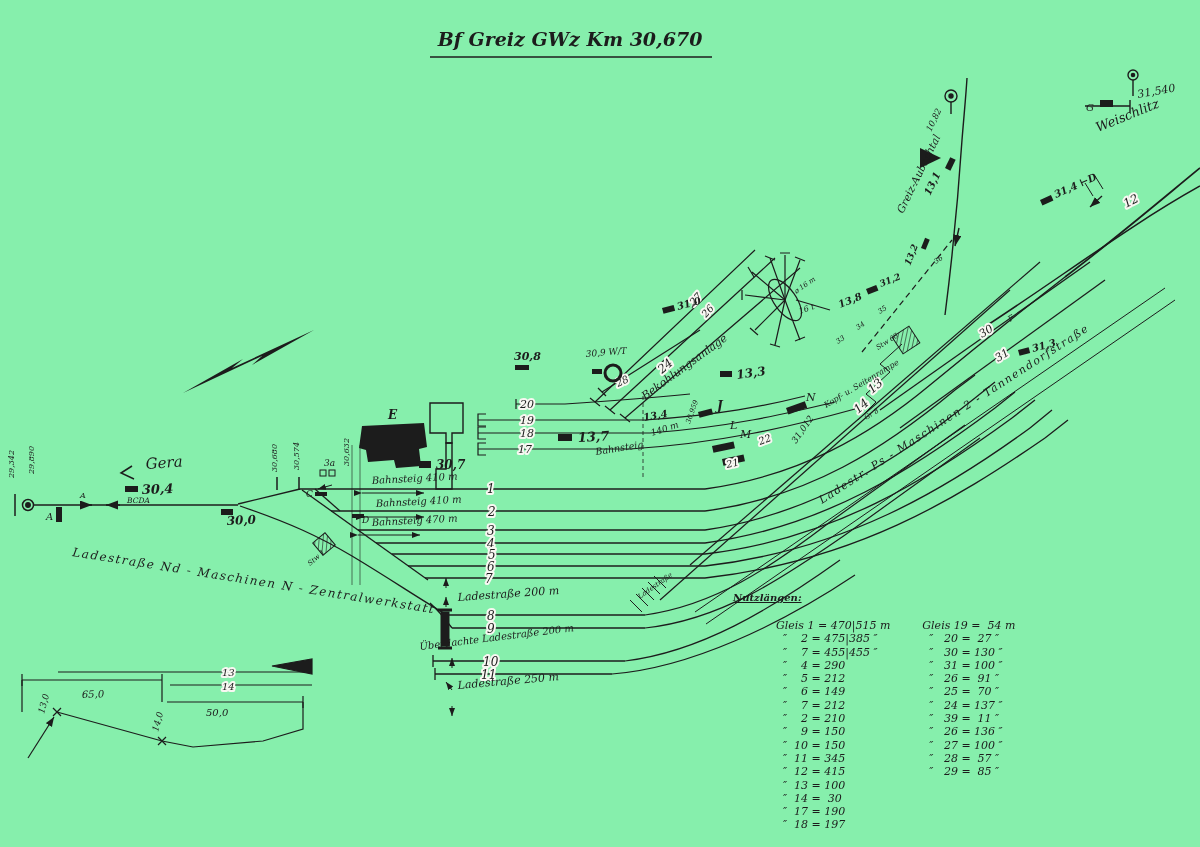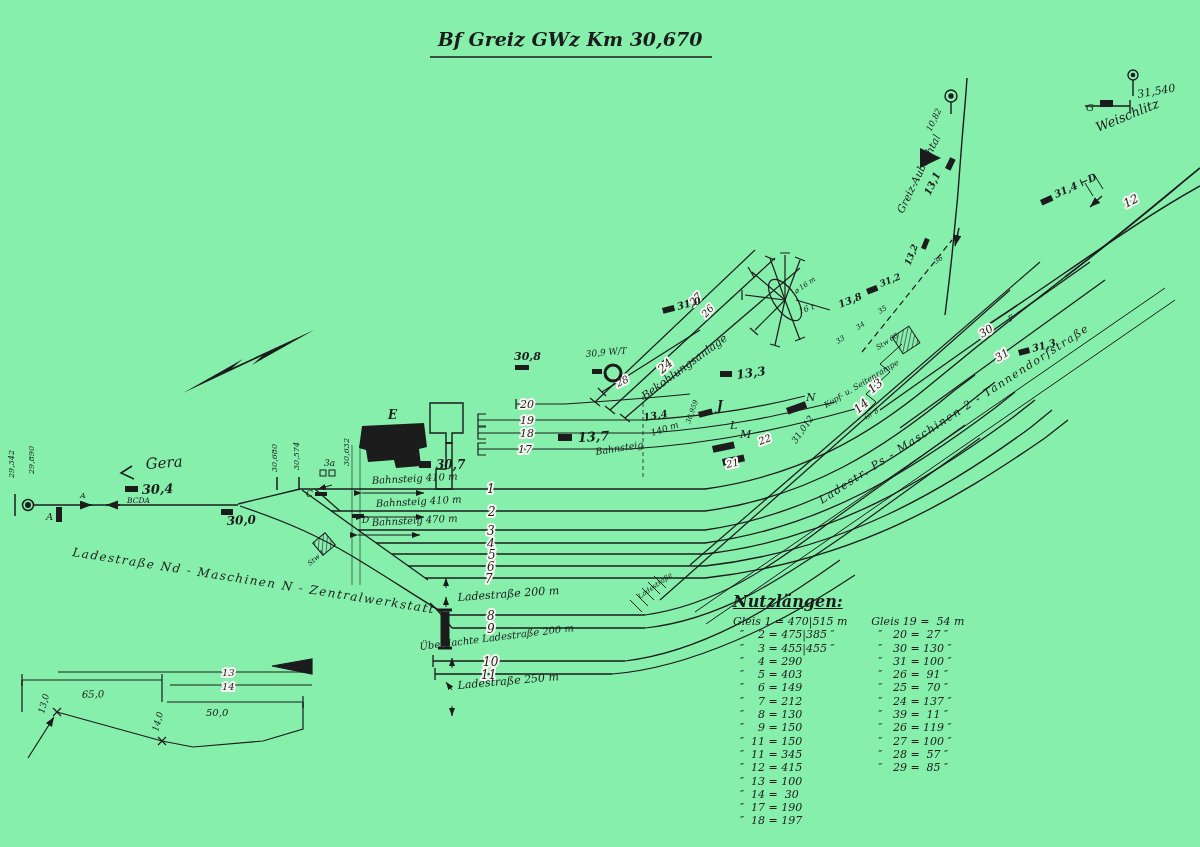--- a/index.html
+++ b/index.html
@@ -3,22 +3,22 @@
 <meta charset="utf-8">
 <style>
   html,body{margin:0;padding:0;background:#d8d6d0;}
   .page{position:relative;width:1200px;height:847px;background:#86efac;overflow:hidden;
         font-family:"DejaVu Serif",serif;color:#1c1c1c;}
   svg{position:absolute;left:0;top:0;}
   svg text{font-family:"DejaVu Serif",serif;font-style:italic;fill:#1c1c1c;}
   .halo{paint-order:stroke;stroke:#f8f7f2;stroke-width:4px;stroke-linejoin:round;}
   .bold{font-weight:bold;}
   .nutz{position:absolute;left:733px;top:592px;font-style:italic;}
-  .nutz-title{font-size:16px;font-weight:bold;text-decoration:underline;margin-bottom:4px;}
-  .nutz-cols{display:flex;gap:24px;}
+  .nutz-title{font-size:10px;font-weight:bold;text-decoration:underline;margin-bottom:16px;}
+  .nutz-cols{display:flex;gap:32px;margin-left:43px;}
   .nutz-col div{font-size:11px;line-height:13.3px;white-space:pre;}
 </style>
 </head>
 <body>
 
 <div class="page">
 
 <svg width="1200" height="847" viewBox="0 0 1200 847">
   <defs>
     <marker id="ah" markerWidth="9" markerHeight="8" refX="8" refY="3" orient="auto">
@@ -308,45 +308,45 @@
   <text x="44" y="714" font-size="9" transform="rotate(-75 44 714)">13,0</text>
   <text x="158" y="732" font-size="9" transform="rotate(-75 158 732)">14,0</text>
 </svg>
 
 <div class="nutz">
   <div class="nutz-title">Nutzlängen:</div>
   <div class="nutz-cols">
     <div class="nutz-col">
       <div>Gleis 1 = 470|515 m</div>
       <div>  ″    2 = 475|385 ″</div>
-      <div>  ″    3 = 455|455 ″</div>
+      <div>  ″    7 = 455|455 ″</div>
       <div>  ″    4 = 290</div>
-      <div>  ″    5 = 403</div>
+      <div>  ″    5 = 212</div>
       <div>  ″    6 = 149</div>
       <div>  ″    7 = 212</div>
-      <div>  ″    8 = 130</div>
+      <div>  ″    2 = 210</div>
       <div>  ″    9 = 150</div>
-      <div>  ″  11 = 150</div>
+      <div>  ″  10 = 150</div>
       <div>  ″  11 = 345</div>
       <div>  ″  12 = 415</div>
       <div>  ″  13 = 100</div>
       <div>  ″  14 =  30</div>
       <div>  ″  17 = 190</div>
       <div>  ″  18 = 197</div>
     </div>
     <div class="nutz-col">
       <div>Gleis 19 =  54 m</div>
       <div>  ″   20 =  27 ″</div>
       <div>  ″   30 = 130 ″</div>
       <div>  ″   31 = 100 ″</div>
       <div>  ″   26 =  91 ″</div>
       <div>  ″   25 =  70 ″</div>
       <div>  ″   24 = 137 ″</div>
       <div>  ″   39 =  11 ″</div>
-      <div>  ″   26 = 119 ″</div>
+      <div>  ″   26 = 136 ″</div>
       <div>  ″   27 = 100 ″</div>
       <div>  ″   28 =  57 ″</div>
       <div>  ″   29 =  85 ″</div>
     </div>
   </div>
 </div>
 
 </div>
 
 </body></html>

